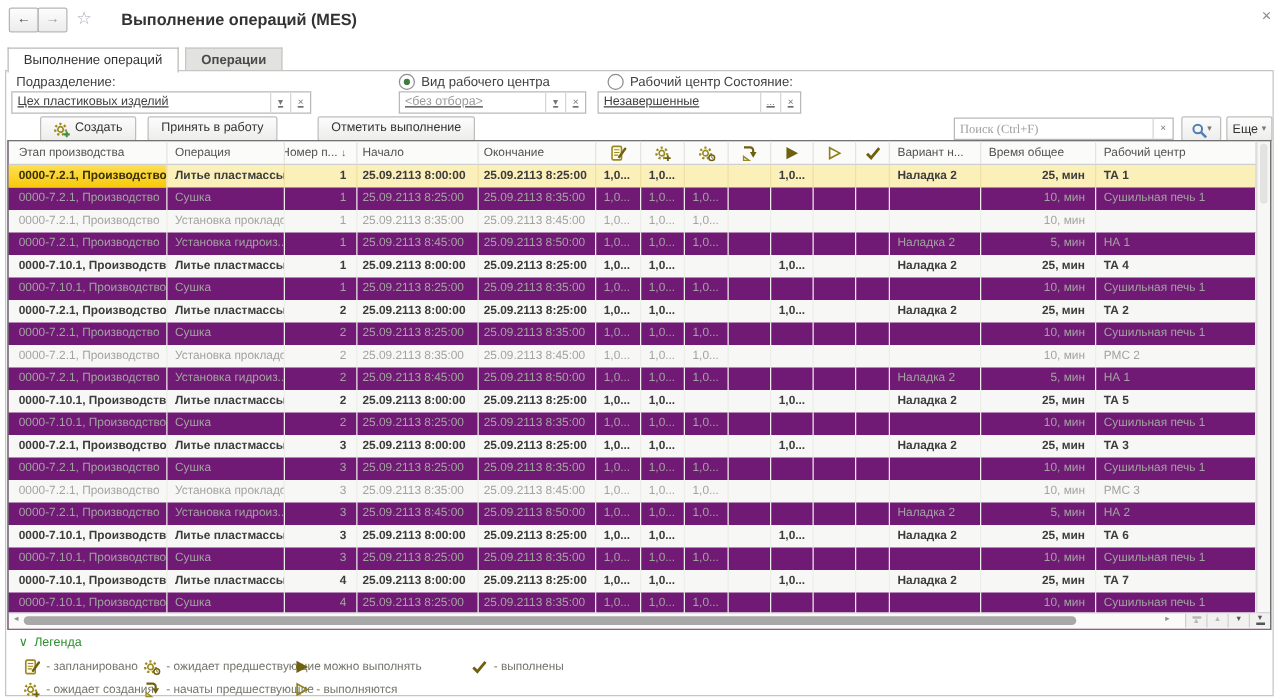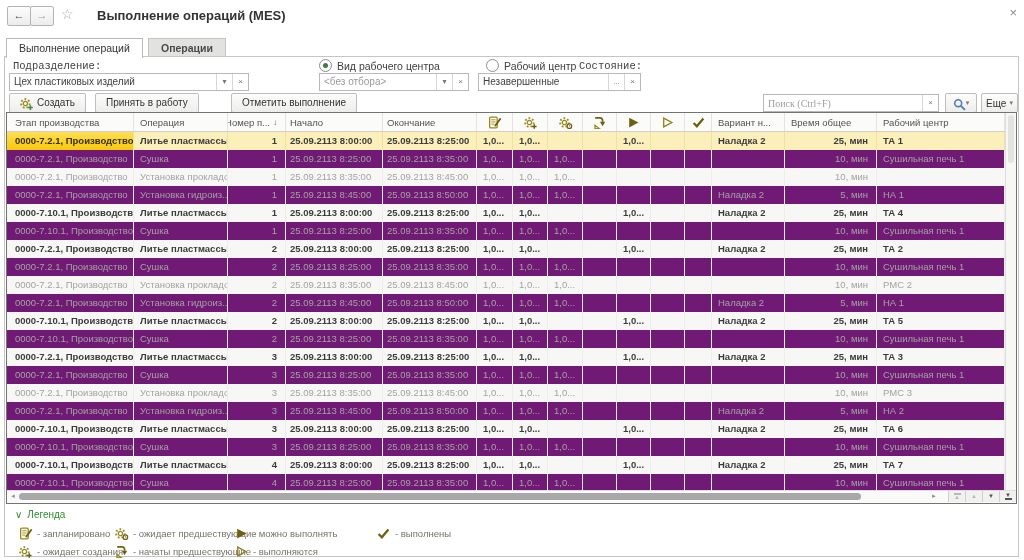--- a/index.html
+++ b/index.html
@@ -13,31 +13,31 @@
   .nav-fwd{left:30px;color:#9b9b9b;}
   .star{left:61px;top:6px;font-size:14px;color:#a9aab8;}
   .title{left:97px;top:8px;font-size:13px;font-weight:bold;color:#333;}
   .close-x{right:7px;top:5px;font-size:13px;color:#8a8a8a;}
   
   .tab{position:absolute;top:38px;padding:0 12px;font-size:10.5px;line-height:18px;height:18px;}
   .tab.active{left:6px;background:#fff;border:1px solid #b9b9b9;border-bottom:none;height:19px;z-index:3;color:#333;}
   .tab.inactive{left:148px;background:#e2e2e0;border:1px solid #c5c5c3;border-bottom:none;color:#4a4a4a;font-weight:bold;}
   
   .panel{position:absolute;left:4px;top:56px;width:1013px;height:499px;border:1px solid #c5c5c3;background:#fff;}
-  .flabel{position:absolute;top:3px;font-size:10.5px;color:#3f3f3f;white-space:nowrap;font-family:Liberation Mono, monospace;}
+  .flabel{position:absolute;top:3px;font-size:10.5px;color:#3f3f3f;white-space:nowrap;}
   .radio-wrap{position:absolute;top:2px;display:flex;align-items:center;gap:5px;font-size:10.5px;white-space:nowrap;}
   .radio{width:11px;height:11px;border:1px solid #8e8e8e;border-radius:50%;background:#fff;display:inline-flex;align-items:center;justify-content:center;}
   .radio.checked i{width:5px;height:5px;border-radius:50%;background:#3f7d3f;display:block;}
-  .fld{position:absolute;top:16px;height:18px;display:flex;border:1px solid #b9b9b9;background:#fff;box-sizing:border-box;}
+  .fld{position:absolute;top:16px;height:18px;display:flex;border:1px solid #b9b9b9;background:#fff;box-sizing:border-box;text-decoration:underline;}
   .fval{flex:1;font-size:10px;line-height:16px;padding:0 4px;white-space:nowrap;overflow:hidden;}
   .fval.ph{color:#9a9a9a;}
   .fbtn{width:15px;border-left:1px solid #d6d6d6;text-align:center;font-size:8px;line-height:16px;color:#777;}
   
   .btn{position:absolute;top:36px;height:20px;border:1px solid #bdbdbd;border-radius:2px;box-sizing:border-box;
-       background:linear-gradient(#fcfcfc,#ededeb);font-size:10px;line-height:18px;padding:0 10px;display:inline-flex;align-items:center;gap:4px;color:#333;}
+       background:linear-gradient(#fcfcfc,#ededeb);font-size:10px;line-height:18px;padding:0 10px;display:inline-flex;align-items:center;gap:4px;color:#333;margin-left:23px;}
   .searchbox{position:absolute;top:37px;left:758px;width:176px;height:18px;border:1px solid #b9b9b9;display:flex;box-sizing:border-box;background:#fff;}
   .searchbox input{flex:1;border:none;outline:none;font-size:10px;padding:0 4px;font-family:Liberation Serif, serif;color:#333;min-width:0;background:transparent;}
   .searchbox input::placeholder{color:#9f9f9f;}
   .qbtn{position:absolute;top:36px;left:940px;width:32px;height:20px;border:1px solid #bdbdbd;border-radius:2px;box-sizing:border-box;
         background:linear-gradient(#fcfcfc,#ededeb);display:flex;align-items:center;justify-content:center;gap:2px;font-size:8px;color:#666;}
   .morebtn{position:absolute;top:36px;left:976px;width:37px;height:20px;border:1px solid #bdbdbd;border-radius:2px;box-sizing:border-box;
         background:linear-gradient(#fcfcfc,#ededeb);display:flex;align-items:center;justify-content:center;gap:3px;font-size:10px;color:#333;}
   .dd{font-size:7px;color:#777;}
   
   .grid-box{position:absolute;left:1px;top:55px;width:1009px;height:390px;border:1px solid #737373;background:#701a75;}

